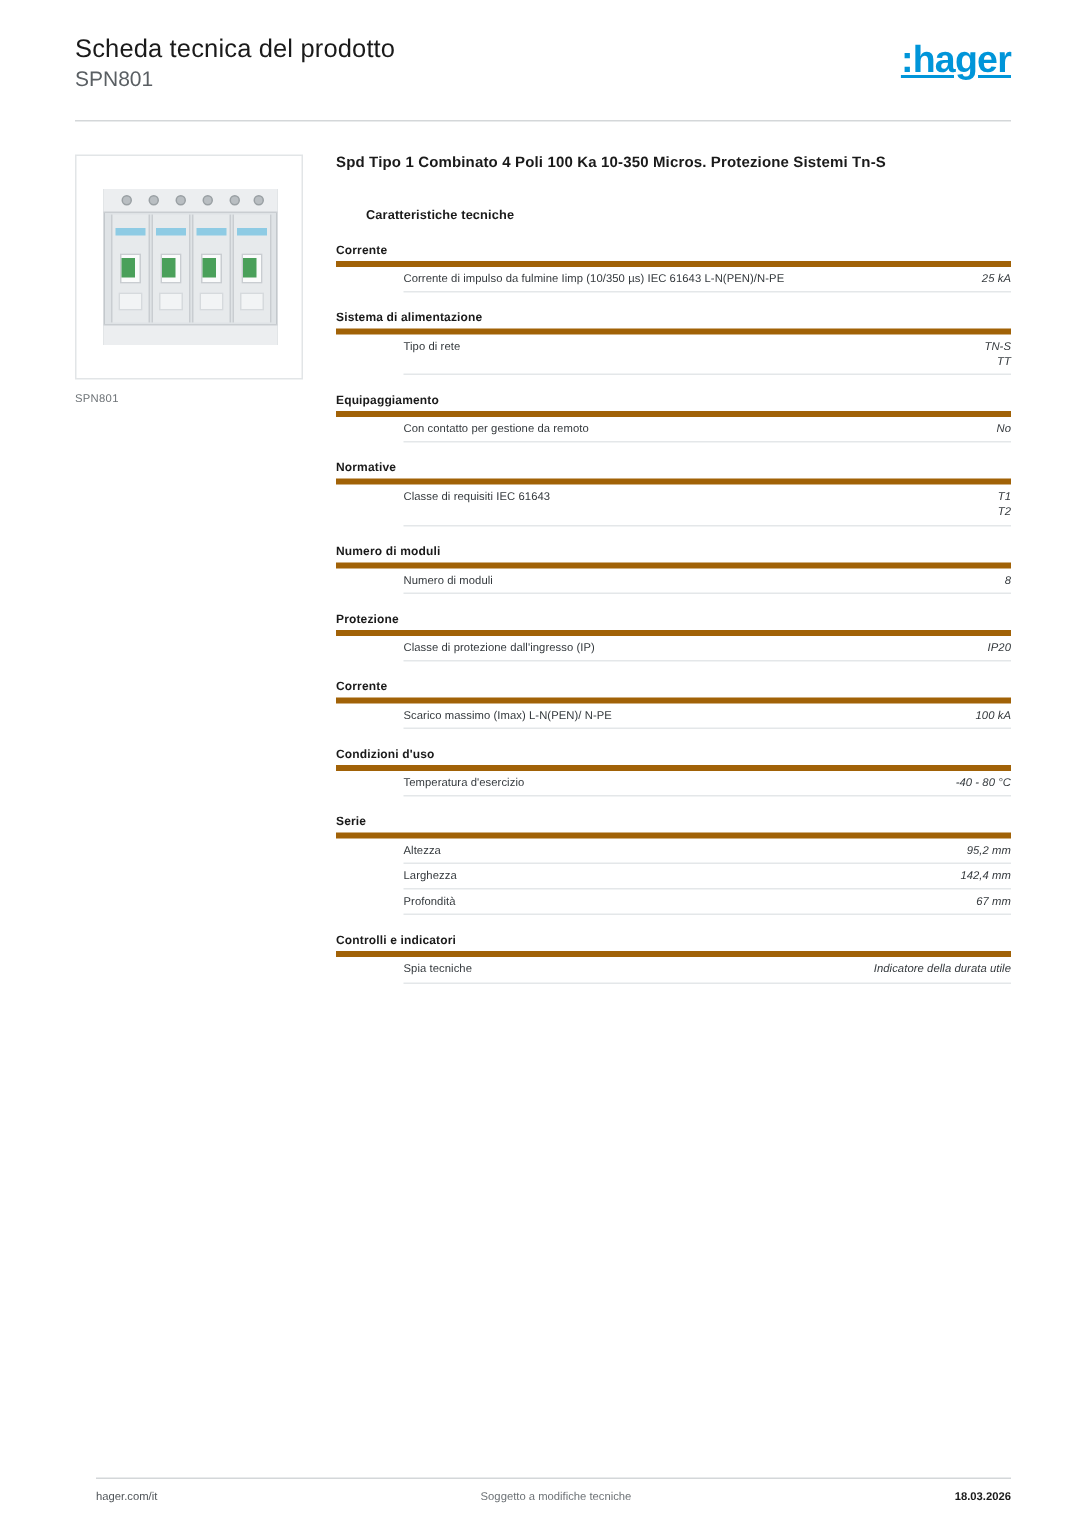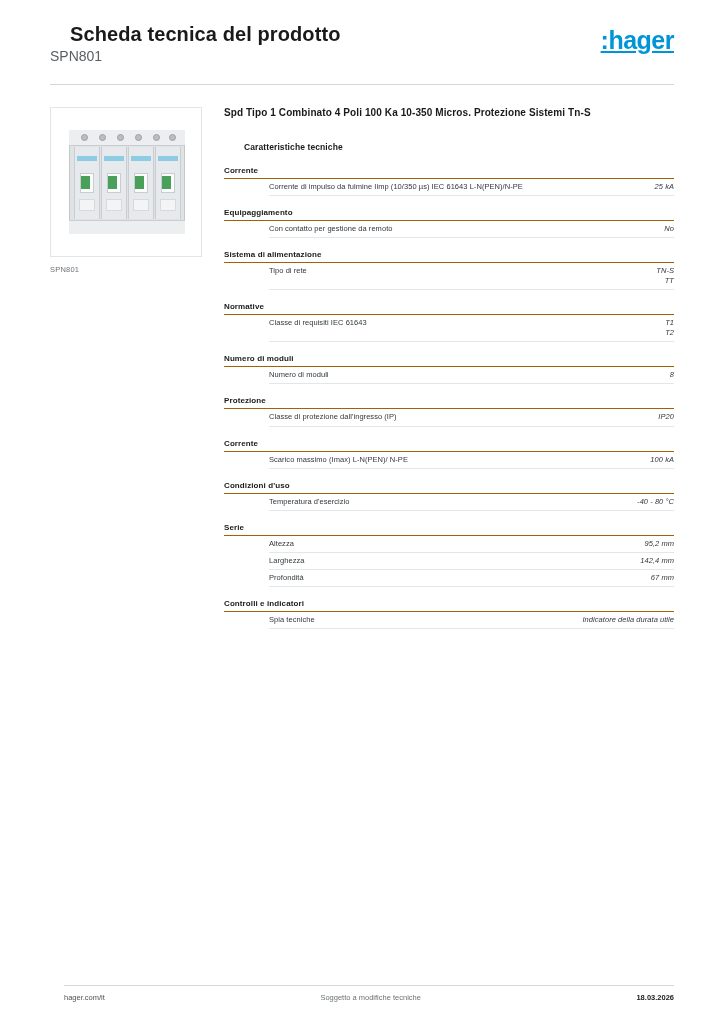--- a/index.html
+++ b/index.html
@@ -28,25 +28,24 @@
     display: flex;
     align-items: flex-start;
     justify-content: space-between;
     padding-top: 22px;
     padding-bottom: 12px;
   }
   .title-block {
     line-height: 1.25;
   }
   .doc-title {
-    font-size: 20px;
-    font-weight: bold;
+    font-size: 17px;
+    font-weight: normal;
     color: #1a1a1a;
     letter-spacing: 0.1px;
-    margin-left: 20px;
   }
   .doc-subtitle {
     font-size: 14px;
     font-weight: normal;
     color: #5a5f63;
     margin-top: 1px;
   }
   .brand {
     font-size: 25px;
     font-weight: bold;
@@ -185,21 +184,21 @@
     margin-left: 20px;
   }
   .group {
     margin-bottom: 12px;
   }
   .group-title {
     font-size: 8px;
     font-weight: bold;
     color: #1a1a1a;
     padding-bottom: 3px;
-    border-bottom: 1px solid #a16207;
+    border-bottom: 4px solid #a16207;
     letter-spacing: 0.1px;
   }
   .row {
     display: flex;
     align-items: flex-start;
     justify-content: space-between;
     border-bottom: 1px solid #e4e7e9;
     padding: 3px 0 3px 0;
     font-size: 7.5px;
     color: #33383c;
@@ -304,33 +303,33 @@
 
       <div class="group">
         <div class="group-title">Corrente</div>
         <div class="row">
           <div class="label">Corrente di impulso da fulmine Iimp (10/350 µs) IEC 61643 L-N(PEN)/N-PE</div>
           <div class="value">25 kA</div>
         </div>
       </div>
 
       <div class="group">
-        <div class="group-title">Equipaggiamento</div>
-        <div class="row">
-          <div class="label">Con contatto per gestione da remoto</div>
-          <div class="value">No</div>
-        </div>
-      </div>
-
-      <div class="group">
         <div class="group-title">Sistema di alimentazione</div>
         <div class="row">
           <div class="label">Tipo di rete</div>
           <div class="value">TN-S
 TT</div>
+        </div>
+      </div>
+
+      <div class="group">
+        <div class="group-title">Equipaggiamento</div>
+        <div class="row">
+          <div class="label">Con contatto per gestione da remoto</div>
+          <div class="value">No</div>
         </div>
       </div>
 
       <div class="group">
         <div class="group-title">Normative</div>
         <div class="row">
           <div class="label">Classe di requisiti IEC 61643</div>
           <div class="value">T1
 T2</div>
         </div>

